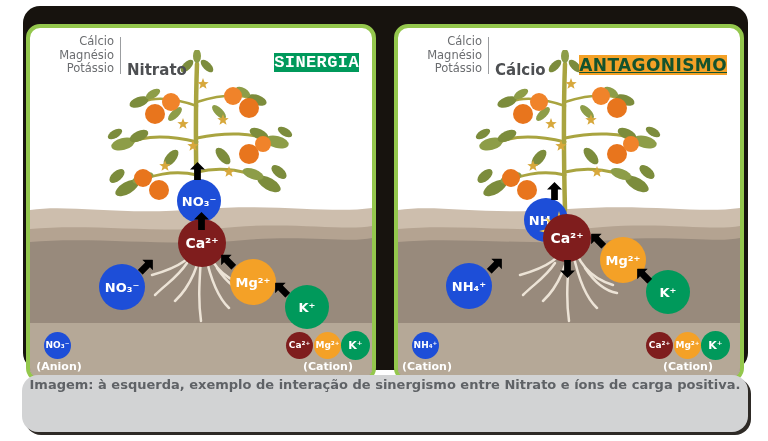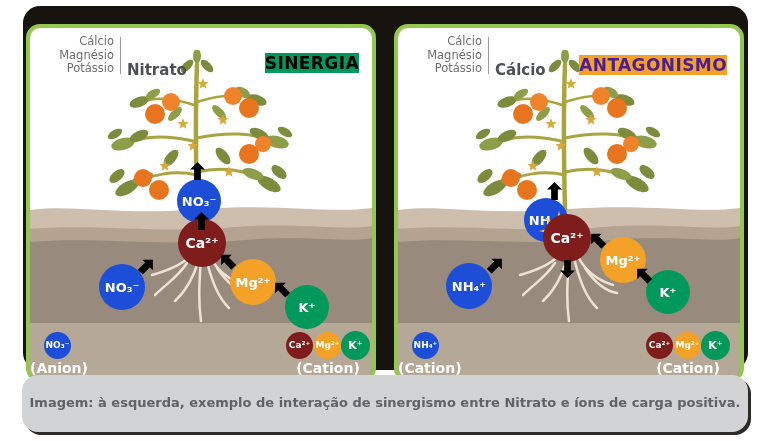--- a/index.html
+++ b/index.html
@@ -10,22 +10,22 @@
   .panel{position:absolute;top:24px;width:350px;height:358px;background:#fff;
          border:4px solid #94c74d;border-radius:14px;overflow:hidden;box-sizing:border-box;}
   #panel-left{left:26px;} #panel-right{left:394px;}
 
   
   .nutrients{position:absolute;top:7px;left:8px;width:76px;text-align:right;
              color:#6b6d70;font-size:11.5px;line-height:13.5px;z-index:8;}
   .vline{position:absolute;left:90px;top:9px;height:37px;width:1px;background:#9b9da0;z-index:8;}
   .nform{position:absolute;left:97px;top:33px;font-size:15px;font-weight:bold;color:#4d4f52;z-index:8;}
   .title{position:absolute;right:13px;font-size:17px;font-weight:800;letter-spacing:.4px;z-index:8;}
-  .title.green{color:#000000;top:11px;}
-  .title.orange{color:#4c1d95;top:13px;}
+  .title.green{color:#ffffff;top:11px;font-family:Liberation Mono, monospace;}
+  .title.orange{color:#14532d;top:13px;text-decoration:underline;}
 
   
   .soil{position:absolute;left:0;top:0;width:342px;height:350px;z-index:0;}
   .plant{position:absolute;left:57px;top:22px;width:220px;height:165px;z-index:1;}
   .roots{position:absolute;left:67px;top:205px;width:210px;height:95px;z-index:1;}
 
   
   .ion{position:absolute;border-radius:50%;color:#fff;font-weight:bold;display:flex;
        align-items:center;justify-content:center;z-index:4;line-height:1;}
   .d44{width:44px;height:44px;font-size:13px;}
@@ -35,26 +35,26 @@
   .dsmk{width:29px;height:29px;font-size:11px;}
   .teal{background:#1d4ed8;} .red{background:#7f1d1d;}
   .orange{background:#f4a127;} .green{background:#00995b;}
 
   .arrow{position:absolute;width:15px;height:18px;z-index:7;}
   .r45{transform:rotate(45deg);} .rm45{transform:rotate(-45deg);} .r180{transform:rotate(180deg);}
 
   .star{position:absolute;width:42px;height:42px;z-index:5;}
   .zlow{z-index:4;} .zhigh{z-index:6;}
 
-  .legend-label{position:absolute;color:#fff;font-size:14px;font-weight:bold;
+  .legend-label{position:absolute;color:#fff;font-size:11px;font-weight:bold;
                 text-align:center;z-index:5;}
 
   
   .caption{position:absolute;left:22px;top:375px;width:726px;height:57px;background:#d2d3d4;
-           border-radius:16px;display:flex;flex-direction:column;justify-content:center;
+           border-radius:16px;display:flex;flex-direction:column;
            text-align:center;color:#5f6266;font-weight:bold;font-size:13px;line-height:1.55;
            box-shadow:3px 3px 0 rgba(23,19,14,.9);}
   .caption p{margin:0;}
   .defs-hidden{position:absolute;width:0;height:0;overflow:hidden;}
 </style>
 </head>
 <body>
 
 <svg class="defs-hidden" aria-hidden="true">
   <defs>

